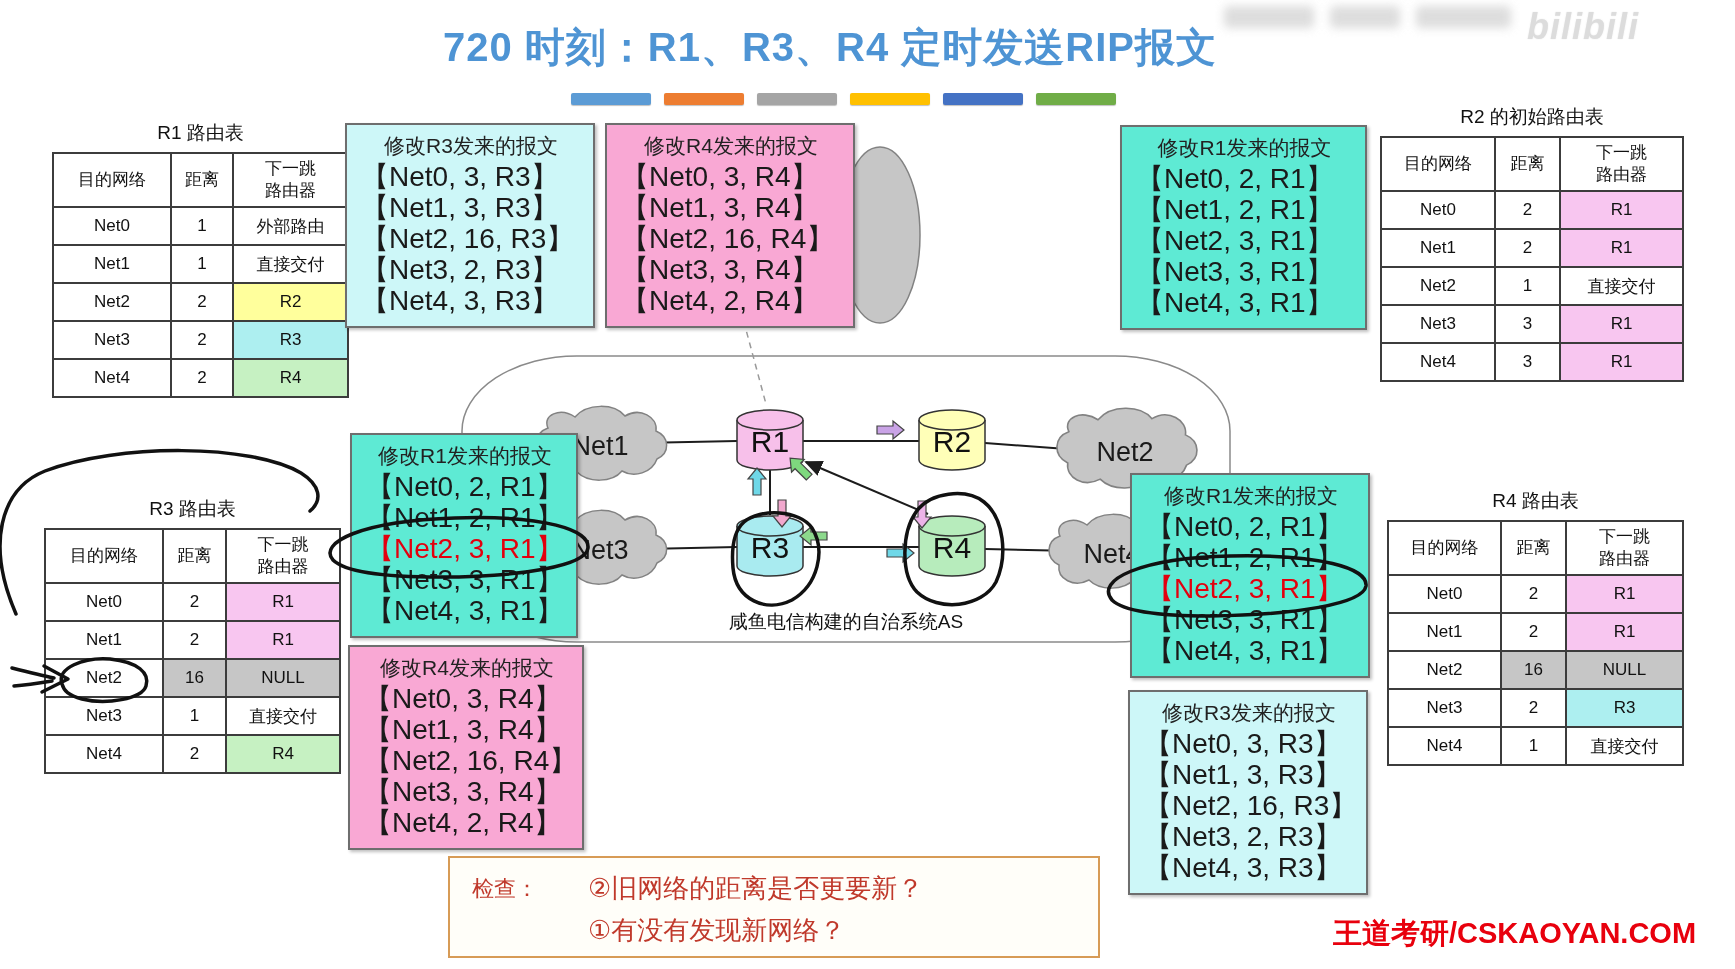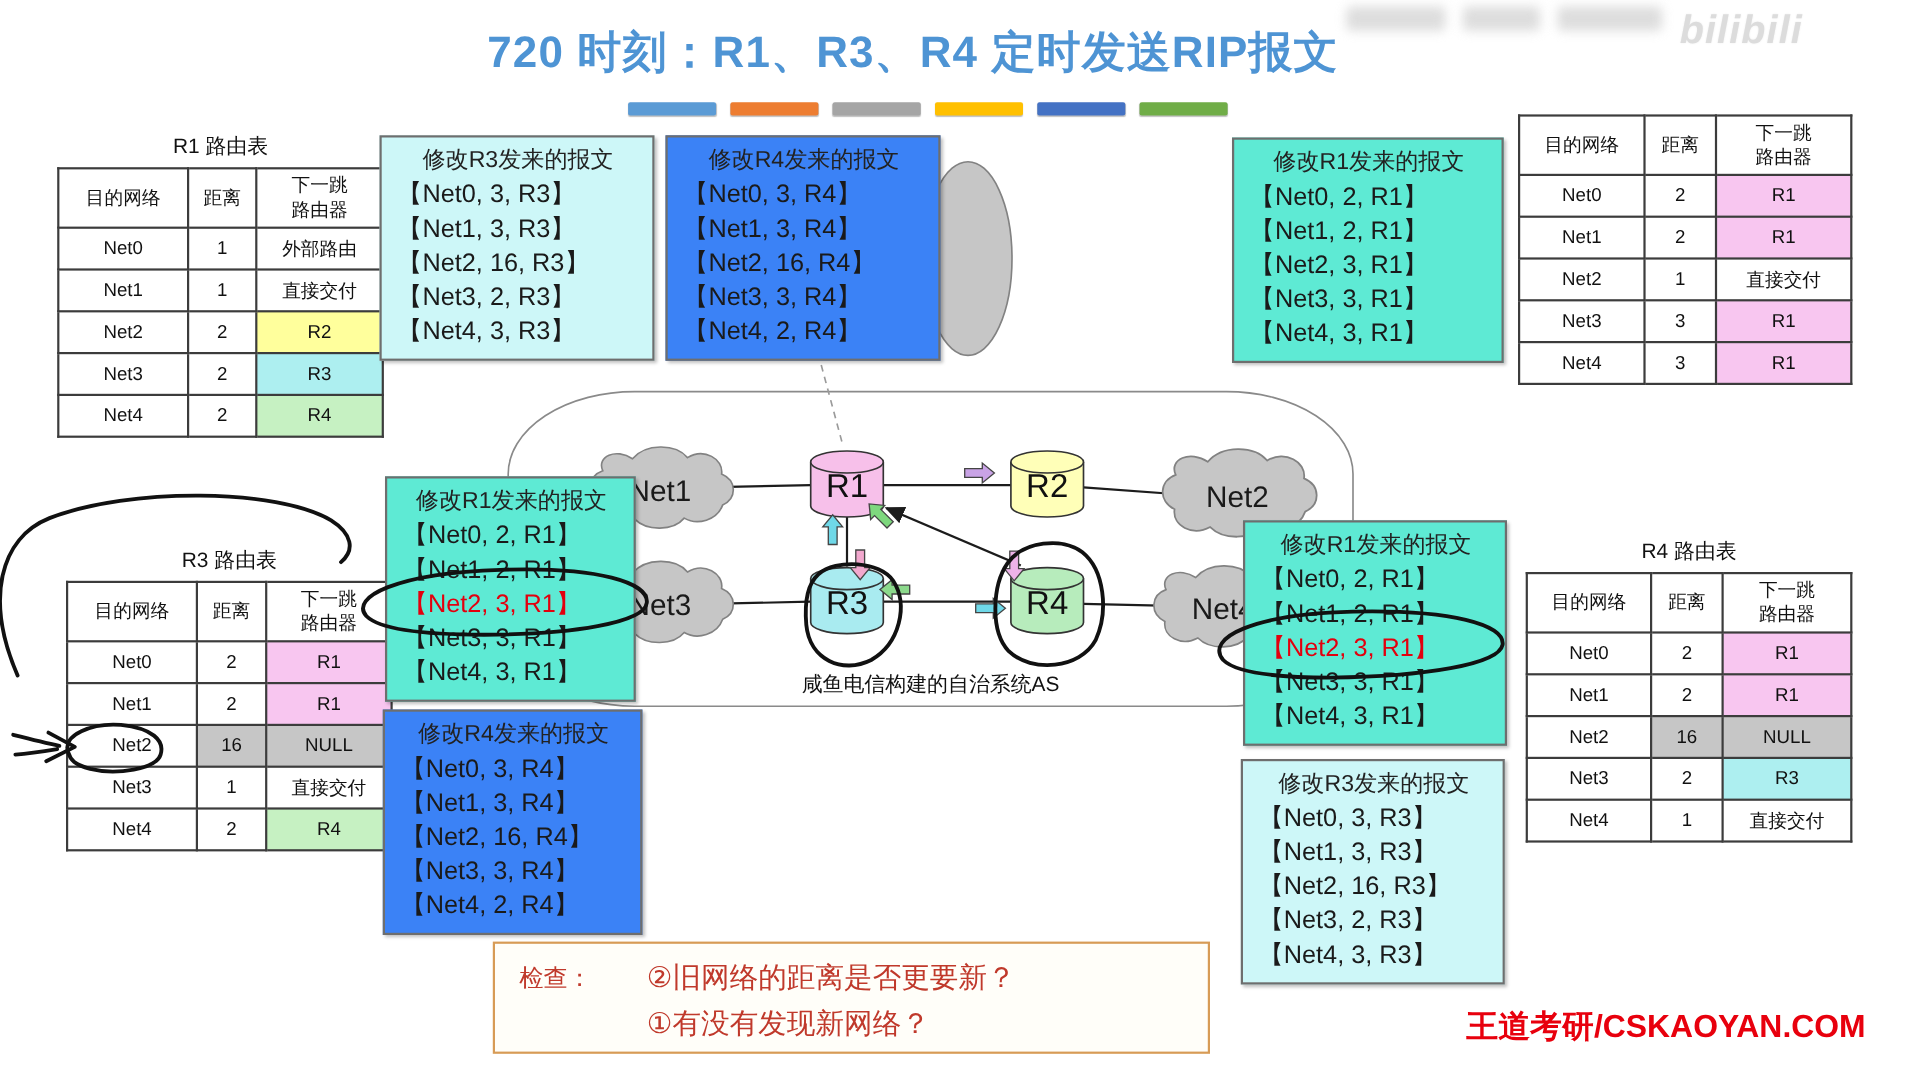--- a/index.html
+++ b/index.html
@@ -22,23 +22,23 @@
   .tbl-title{text-align:center;font-size:19px;color:#111;margin-bottom:6px;}
   table.rt{border-collapse:collapse;background:#fff;}
   .rt th,.rt td{border:2px solid #3c3c3c;text-align:center;font-size:17px;color:#111;padding:0 4px;}
   .rt th{height:52px;font-weight:normal;white-space:pre-line;line-height:1.3;}
   .rt td{height:36px;}
   .cp{background:#F8C6F0}.cc{background:#ADEFF0}.cg{background:#C6F1C2}
   .cy{background:#FFFF9C}.cgr{background:#C6C6C6}
 
   .msg{position:absolute;border:2px solid #6e6e6e;padding:6px 0 0 14px;box-sizing:border-box;
        box-shadow:2px 2px 3px rgba(0,0,0,.25);}
-  .msg.pink{background:#5eead4}.msg.cyan{background:#CDF7F8}.msg.green{background:#3b82f6}
+  .msg.pink{background:#5eead4}.msg.cyan{background:#CDF7F8}.msg.green{background:#f9a8d4}
   .msg-title{font-size:21px;text-align:center;line-height:30px;color:#222;padding-right:12px;}
-  .msg-line{font-size:23px;line-height:31px;color:#1a1a1a;}
+  .msg-line{font-size:28px;line-height:31px;color:#1a1a1a;}
   .msg-line.red{color:#E3000E;}
 
   .chk{position:absolute;left:448px;top:856px;width:652px;height:102px;border:2px solid #D79B56;
        background:#FFFEF9;box-sizing:border-box;}
   .chk-label{position:absolute;left:22px;top:16px;font-size:22px;color:#C0392B;}
   .chk-items{position:absolute;left:138px;top:9px;font-size:26px;color:#C0392B;line-height:42px;}
 
   .brand{position:absolute;left:1333px;top:914px;font-size:29px;font-weight:bold;color:#E8000D;}
 
   svg.layer{position:absolute;left:0;top:0;pointer-events:none;}
@@ -162,20 +162,21 @@
       <tr>
         <td>Net4</td>
         <td>2</td>
         <td class="cg">R4</td>
       </tr>
     </tbody>
       </table>
   </div>
 
   <div class="tblwrap" style="left:1380px;top:104px">
+    <div class="tbl-title">R2 的初始路由表</div>
     <table class="rt">
         <tbody>
       <tr>
         <th style="width:104px">目的网络</th>
         <th style="width:55px">距离</th>
         <th style="width:113px">下一跳
 路由器</th>
       </tr>
       <tr>
         <td>Net0</td>
@@ -199,21 +200,21 @@
       </tr>
       <tr>
         <td>Net4</td>
         <td>3</td>
         <td class="cp">R1</td>
       </tr>
     </tbody>
       </table>
   </div>
 
-  <div class="tblwrap" style="left:60px;top:496px">
+  <div class="tblwrap" style="left:44px;top:496px">
     <div class="tbl-title">R3 路由表</div>
     <table class="rt">
         <tbody>
       <tr>
         <th style="width:108px">目的网络</th>
         <th style="width:53px">距离</th>
         <th style="width:104px">下一跳
 路由器</th>
       </tr>
       <tr>

